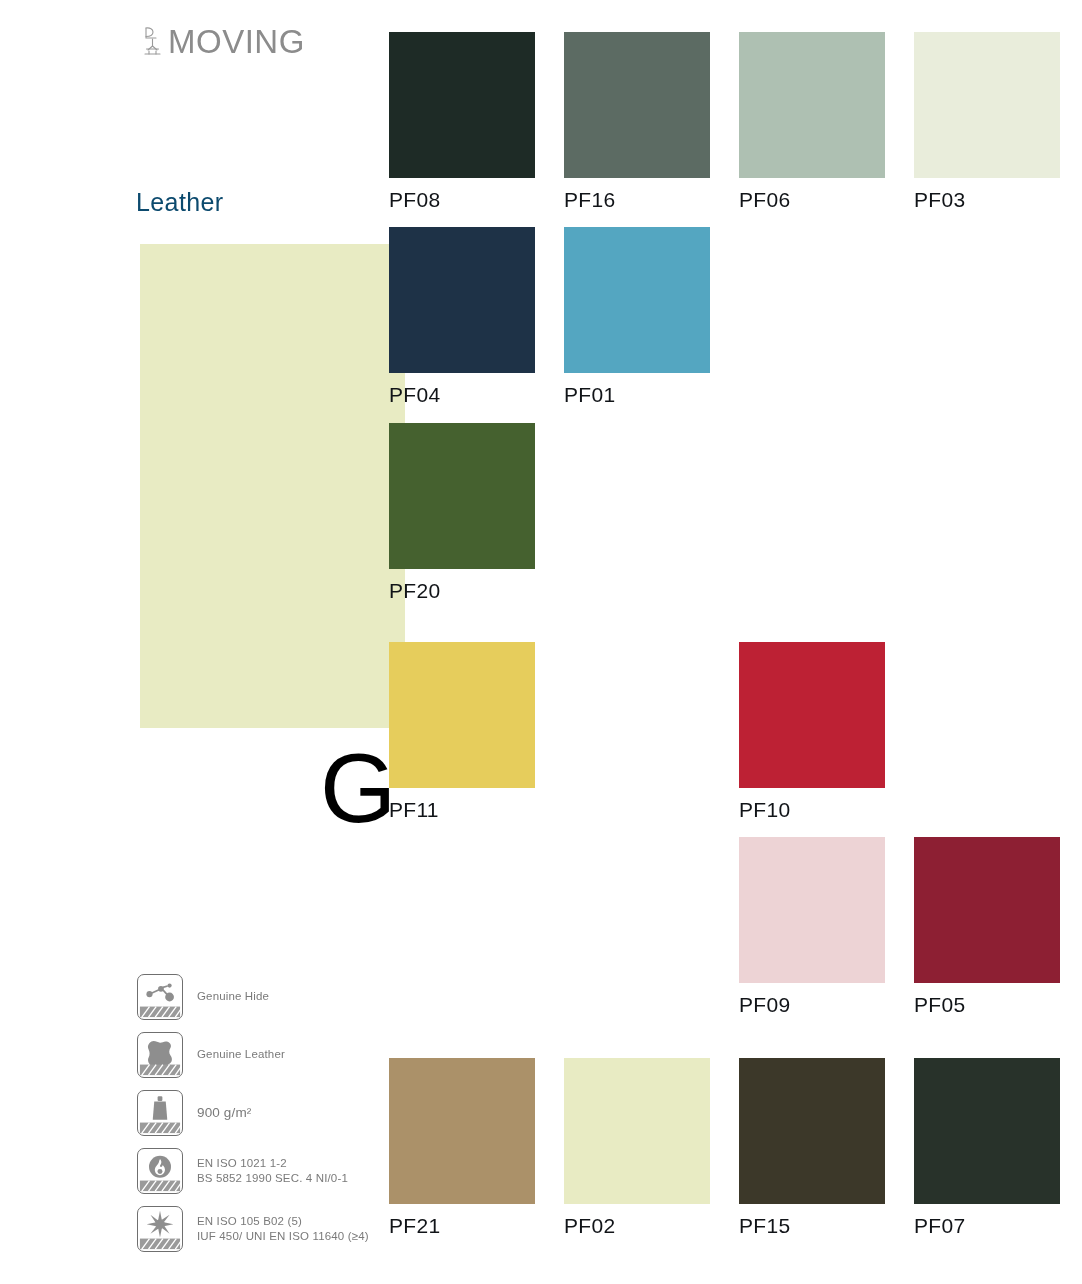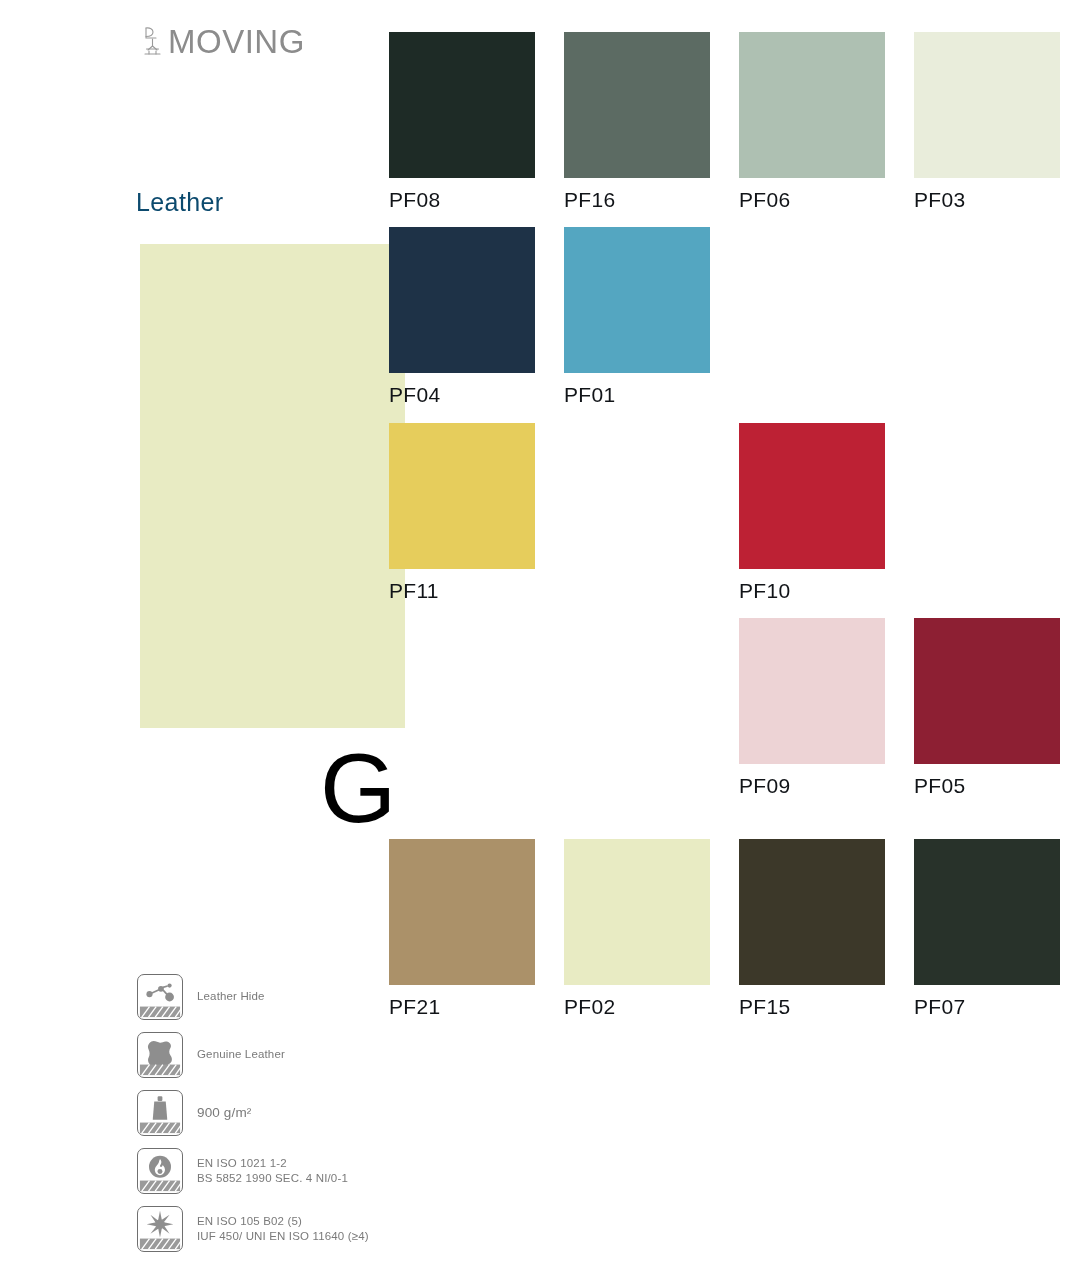--- a/index.html
+++ b/index.html
@@ -214,21 +214,21 @@
   <g stroke="#ffffff" stroke-width="1.4">
     <line x1="4" y1="44" x2="12" y2="33"></line>
                 <line x1="11" y1="44" x2="19" y2="33"></line>
     <line x1="18" y1="44" x2="26" y2="33"></line>
                 <line x1="25" y1="44" x2="33" y2="33"></line>
     <line x1="32" y1="44" x2="40" y2="33"></line>
                 <line x1="39" y1="44" x2="46" y2="34"></line>
   </g>
     </svg>
           </div>
-          <div class="spec-text">Leather Hide</div>
+          <div class="spec-text">Genuine Hide</div>
         </div>
         <div class="spec-row">
           <div class="spec-icon">
             <svg viewBox="0 0 46 46" xmlns="http://www.w3.org/2000/svg">
       <path fill="#8e8e8e" d="M14 9 C11 11 9.5 14 11 17 C12.5 20 12.5 23 11 26 C9.5 29 11.5 33 14.5 35
         C17 36.6 19 35 21 35.6 C23 36.2 24 38 26 37 C29 35.6 31 33 33.5 31.5
         C36 30 36 26 34 23.5 C32 21 32.5 18 34 15.5 C35.6 12.8 33 9.5 30 9
         C27 8.5 25 10.5 23 10.2 C20.5 9.8 17 7.2 14 9 Z"></path>
       <rect x="2" y="33" width="42" height="11" fill="#9a9a9a"></rect>
   <g stroke="#ffffff" stroke-width="1.4">
@@ -349,20 +349,38 @@
         </div>
         <div class="cell empty">
           <div class="chip"></div>
           <div class="chip-label"></div>
         </div>
         <div class="cell empty">
           <div class="chip"></div>
           <div class="chip-label"></div>
         </div>
       </div>
+      <div class="grid-row row-gap-lg">
+        <div class="cell">
+          <div class="chip" style="background-color: rgb(69, 97, 47); background-blend-mode: normal;"></div>
+          <div class="chip-label">PF20</div>
+        </div>
+        <div class="cell empty">
+          <div class="chip"></div>
+          <div class="chip-label"></div>
+        </div>
+        <div class="cell empty">
+          <div class="chip"></div>
+          <div class="chip-label"></div>
+        </div>
+        <div class="cell empty">
+          <div class="chip"></div>
+          <div class="chip-label"></div>
+        </div>
+      </div>
       <div class="grid-row ">
         <div class="cell">
           <div class="chip" style="background-color: rgb(230, 205, 92); background-blend-mode: normal;"></div>
           <div class="chip-label">PF11</div>
         </div>
         <div class="cell empty">
           <div class="chip"></div>
           <div class="chip-label"></div>
         </div>
         <div class="cell">

